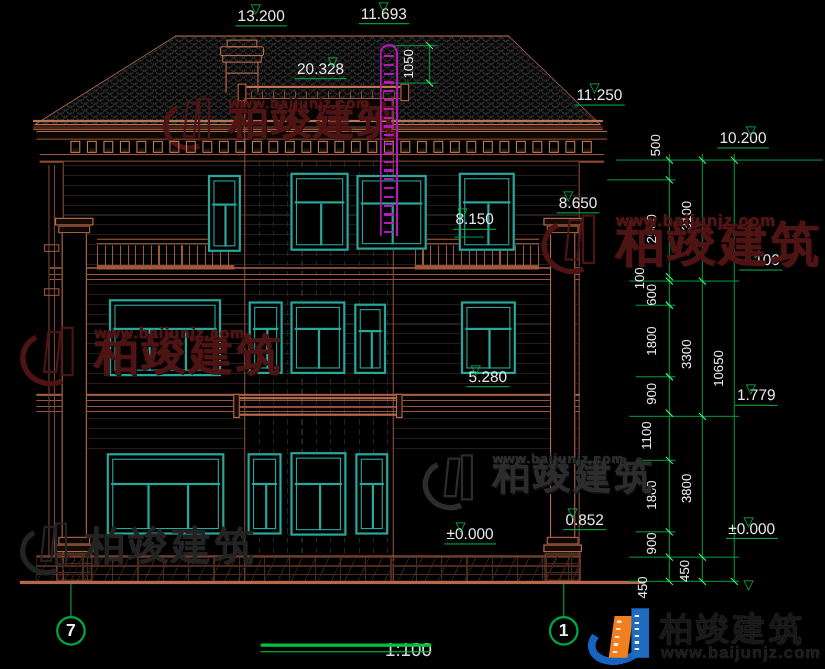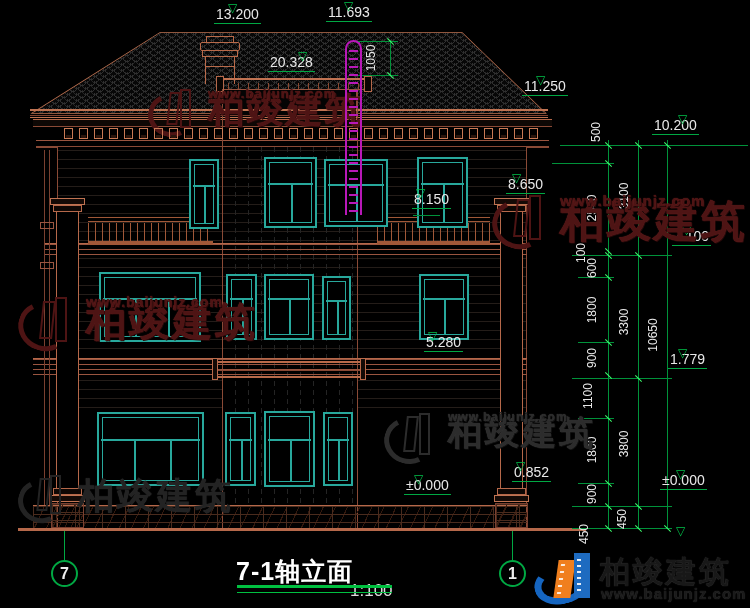--- a/index.html
+++ b/index.html
@@ -355,21 +355,20 @@
 
   <div class="gline" style="left:64px;top:531px;width:1px;height:31px"></div>
   <div class="gline" style="left:512px;top:531px;width:1px;height:31px"></div>
   <div class="bubble" style="left:51px;top:560px">
       <span style="position:static">7</span>
     </div>
   <div class="bubble" style="left:499px;top:560px">
       <span style="position:static">1</span>
     </div>
 
-  <div class="title-txt" style="left:236px;top:555px">7-1轴立面</div>
   <div class="scale-txt" style="left:350px;top:581px">1:100</div>
   <div class="tbar1" style="left:237px;top:585px;width:155px;height:3px"></div>
   <div class="tbar1" style="left:237px;top:592px;width:155px;height:1px"></div>
 
   <div id="wms">
       <div class="wm wm-red" style="left: 148px; top: 86px;">
         <div class="wmicon" style="left: 0px; top: 2px; width: 52px; height: 52px;">
           <div class="arc"></div>
           <div class="b1"></div>
           <div class="b2"></div>

